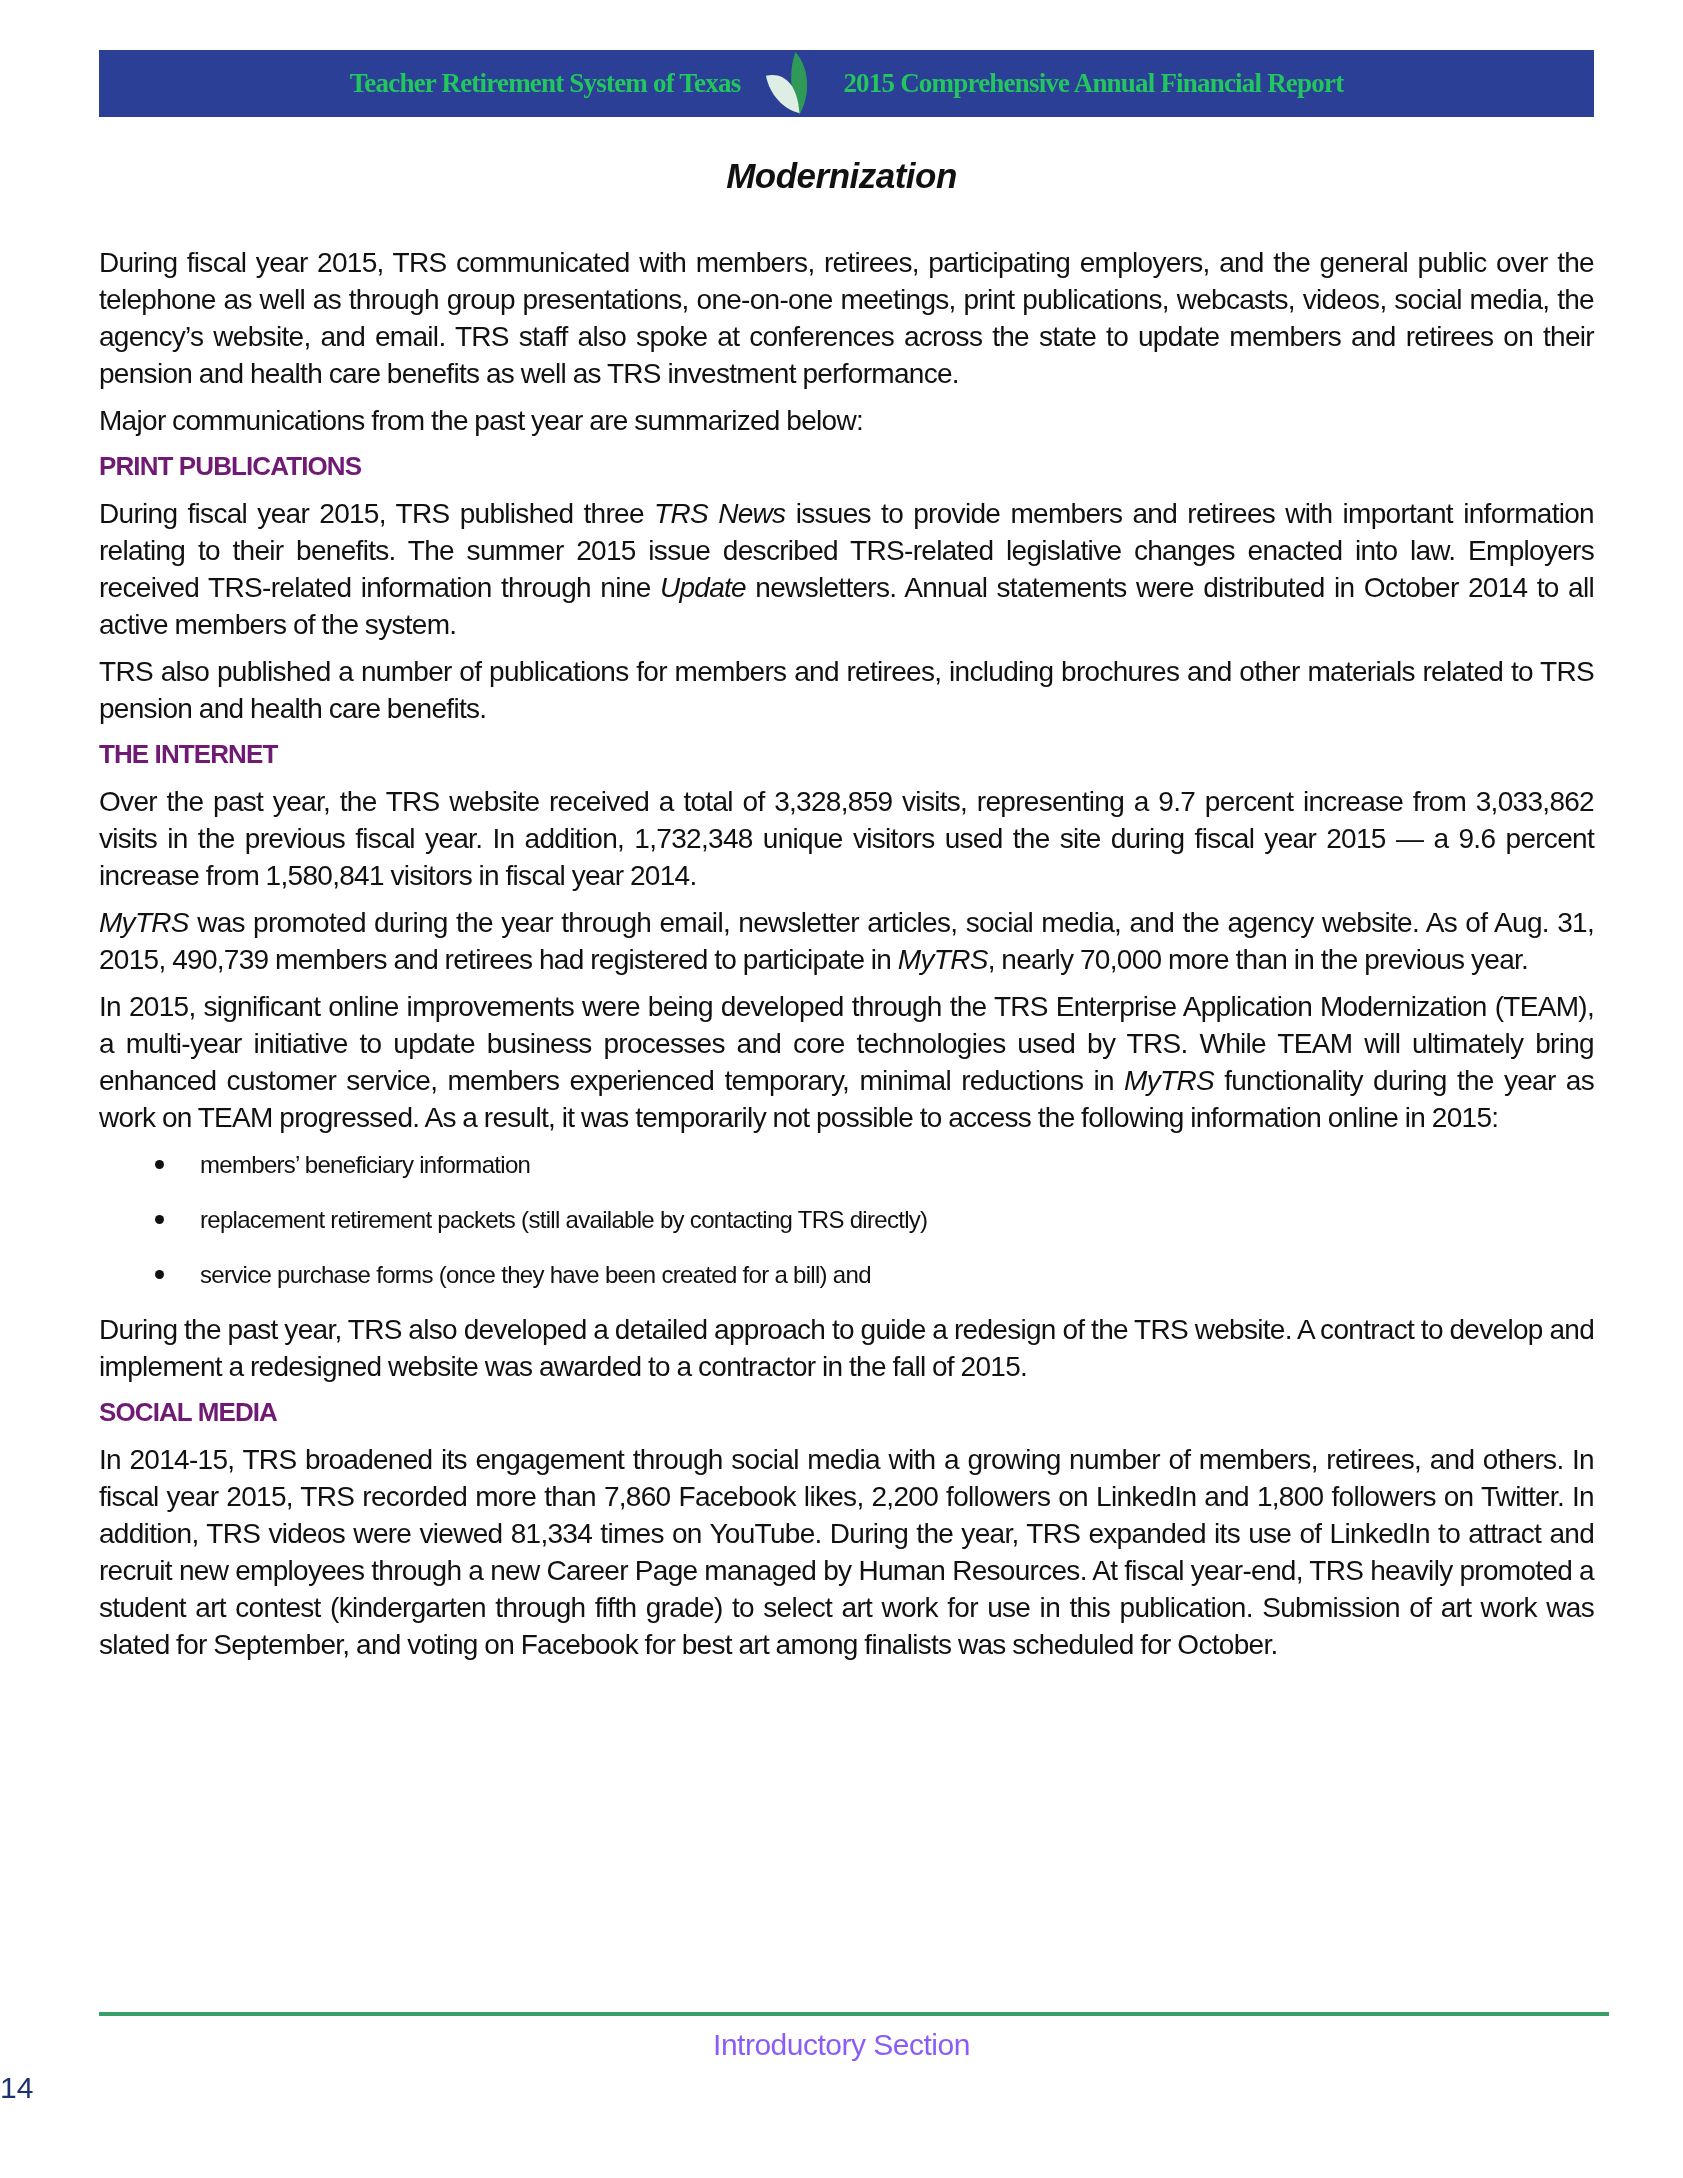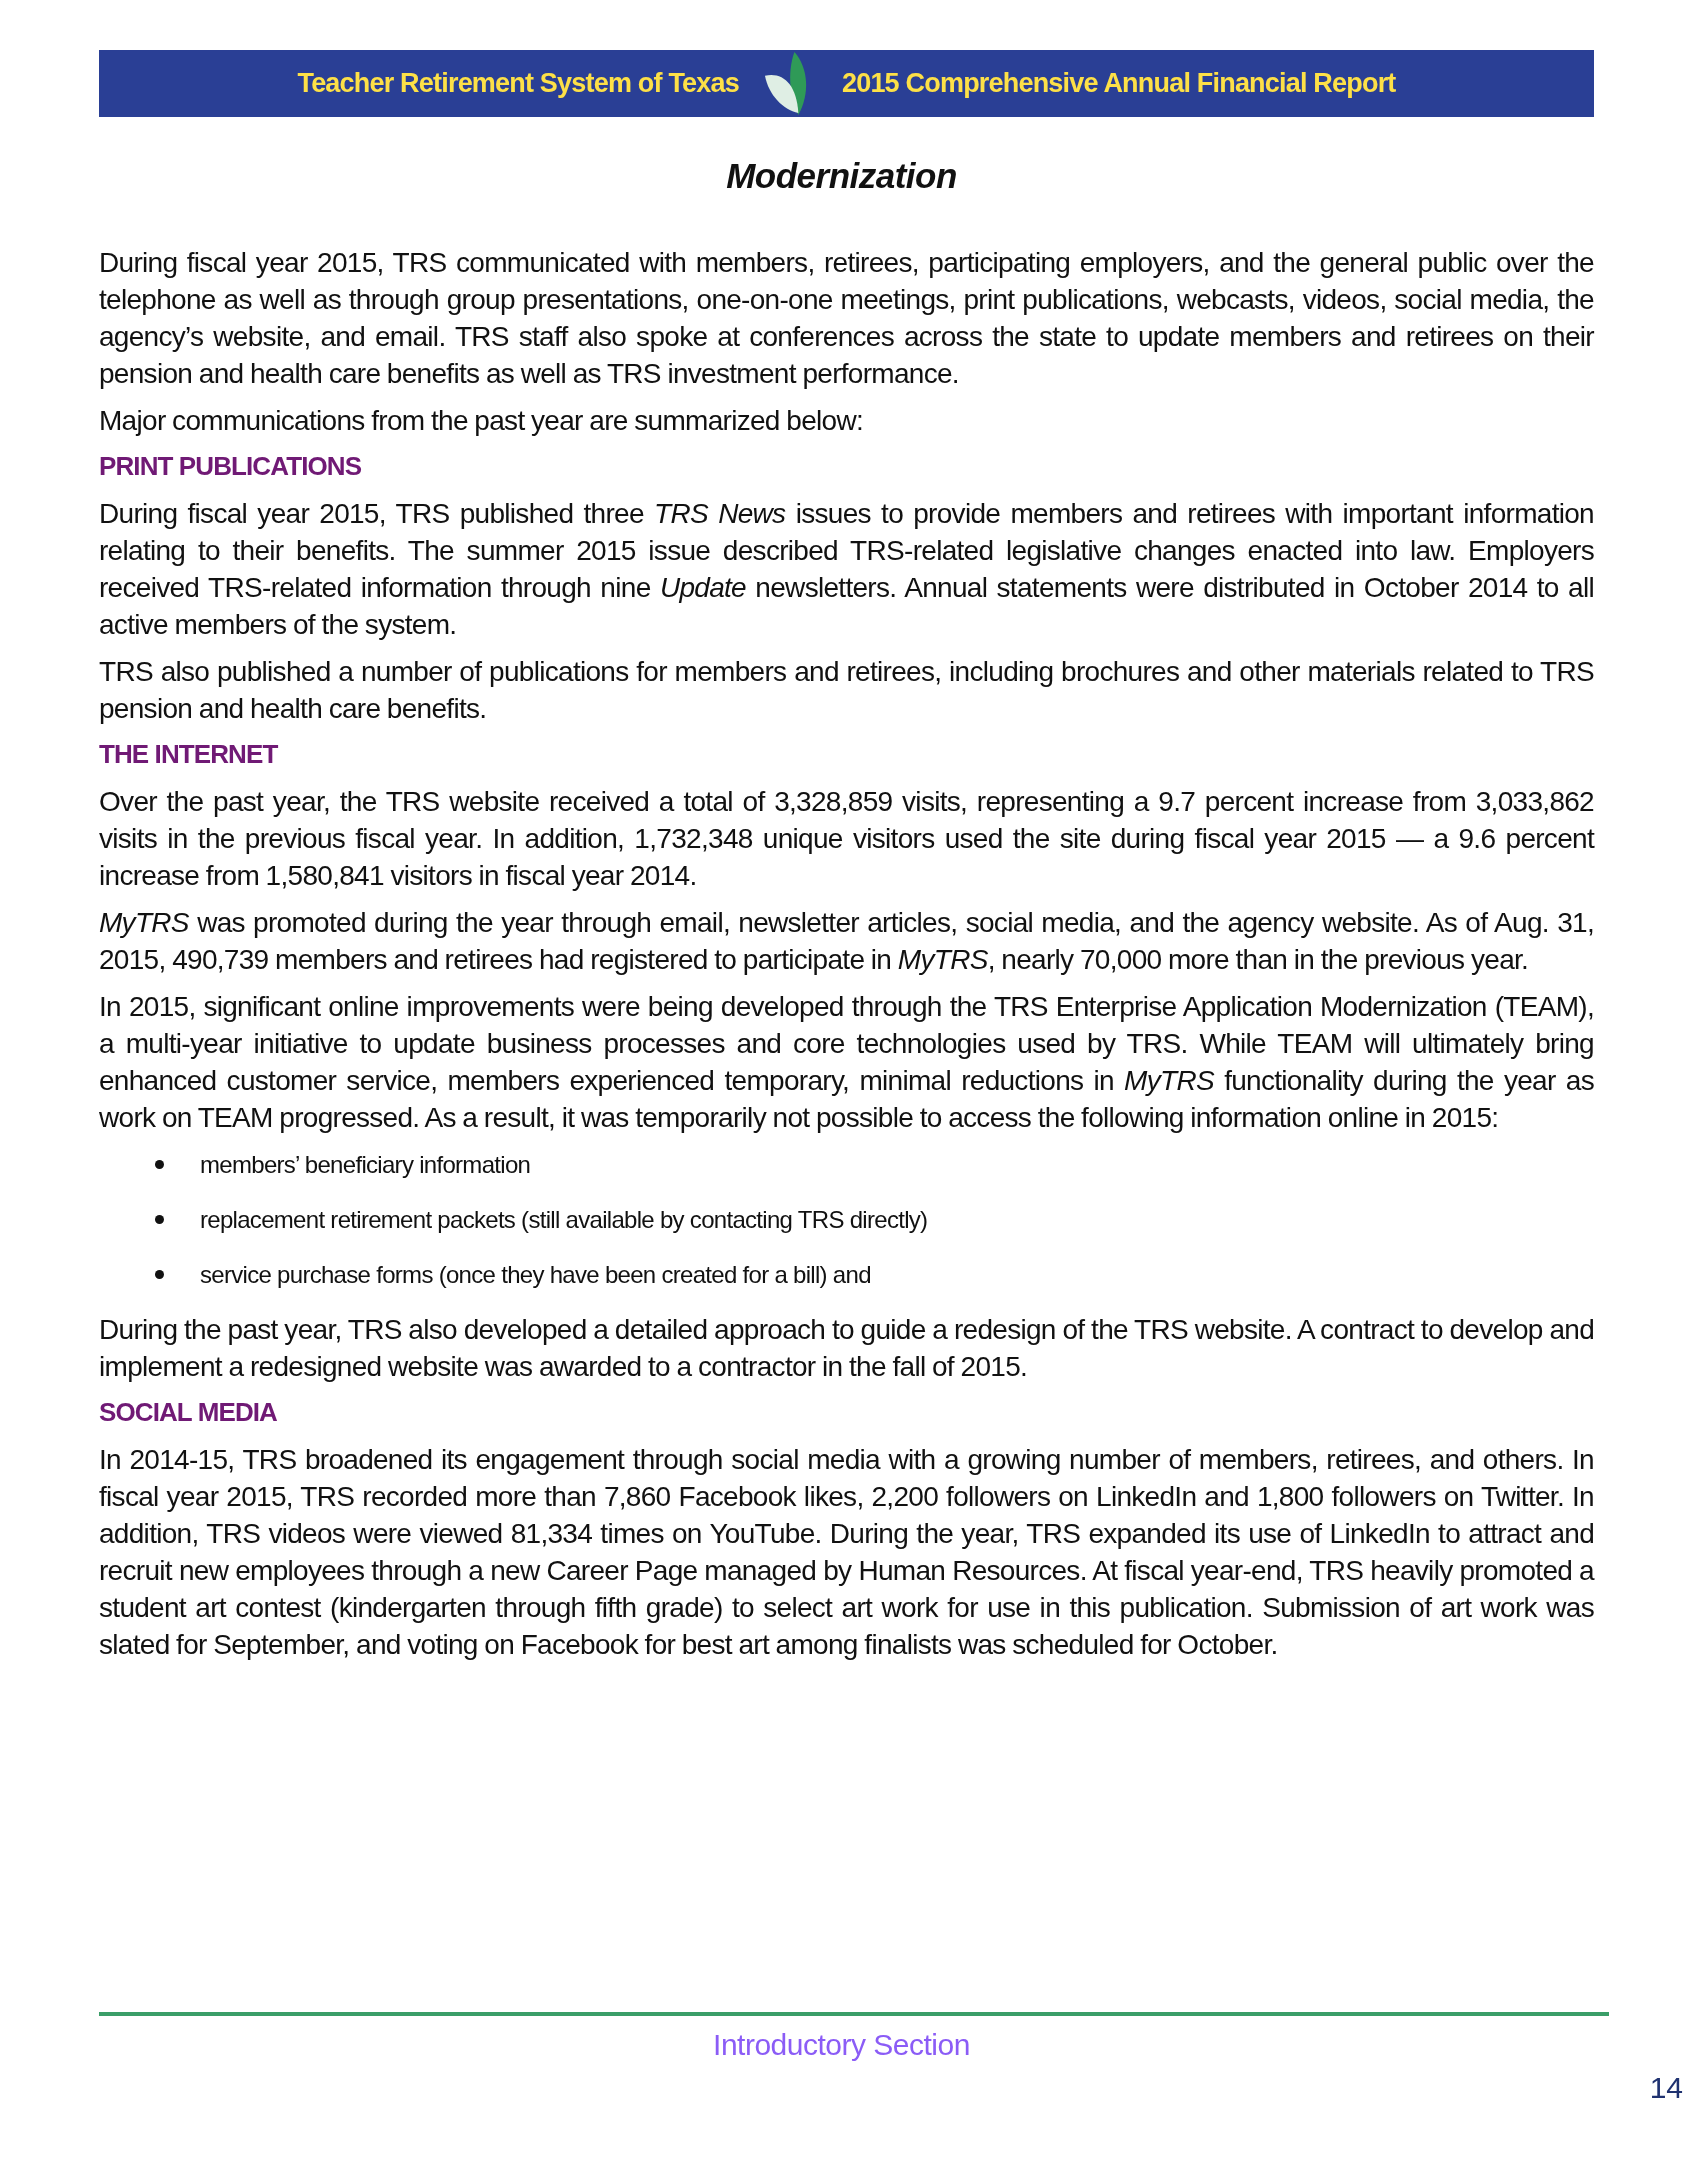--- a/index.html
+++ b/index.html
@@ -1,41 +1,41 @@
 <!DOCTYPE html>
 <html><head>
 <meta charset="utf-8">
 <style>
   html, body { margin: 0; padding: 0; background: #ffffff; }
   body { width: 1683px; height: 2178px; position: relative; overflow: hidden;
          font-family: "Liberation Sans", sans-serif; color: #111; }
   .banner { position: absolute; left: 99px; top: 50px; width: 1495px; height: 67px;
             background: #2a3f95; display: flex; align-items: center; justify-content: center; }
-  .banner-text { color: #fde047; font-family: Liberation Sans, sans-serif; font-weight: bold;
+  .banner-text { color: #22c55e; font-family: Liberation Serif, serif; font-weight: bold;
                  font-size: 27px; letter-spacing: -0.8px; }
   .banner-logo { width: 59px; height: 67px; margin: 0 22px; }
   .title { position: absolute; top: 156px; left: 0; width: 1683px; text-align: center;
            font-family: "Liberation Sans", sans-serif; font-weight: bold; font-style: italic;
            font-size: 35px; letter-spacing: -0.5px; color: #111; }
   .content { position: absolute; left: 99px; top: 244px; width: 1495px; }
   p.para { margin: 0 0 10px 0; font-size: 28px; line-height: 37px; text-align: justify;
            letter-spacing: -0.7px; word-spacing: -0.5px; }
   p.para em { }
   h2.section { margin: 12px 0 14px 0; font-size: 26px; font-weight: bold; color: #701a75;
                letter-spacing: -0.9px; line-height: 30px; }
   ul.bullets { list-style: none; margin: 8px 0 14px 0; padding: 0; }
   ul.bullets li { position: relative; padding-left: 101px; font-size: 24px; line-height: 37px;
                   margin-bottom: 18px; letter-spacing: -0.7px; }
   ul.bullets li .dot { position: absolute; left: 56px; top: 14px; width: 9px; height: 9px;
                        border-radius: 50%; background: #111; }
   .footer-rule { position: absolute; left: 99px; top: 2012px; width: 1510px; height: 4px;
                  background: #3a9e68; }
   .footer-section { position: absolute; top: 2028px; left: 0; width: 1683px; text-align: center;
                     font-size: 30px; color: #8b5cf6; letter-spacing: -0.5px; }
-  .footer-page { position: absolute; top: 2071px; left: 0; width: 1683px; text-align: right;
+  .footer-page { position: absolute; top: 2071px; left: 0; width: 1683px; text-align: left;
                  font-size: 30px; color: #1f3270; }
 </style>
 </head>
 <body>
 
 <div class="banner">
   <span class="banner-text">Teacher Retirement System of Texas</span>
   <svg class="banner-logo" viewBox="0 0 60 68">
     <path d="M34 2 C48 18 50 44 38 66 C30 50 26 24 34 2 Z" fill="#2f9a57"></path>
     <path d="M4 26 C22 22 36 34 38 64 C22 60 8 46 4 26 Z" fill="#dfeee4"></path>

